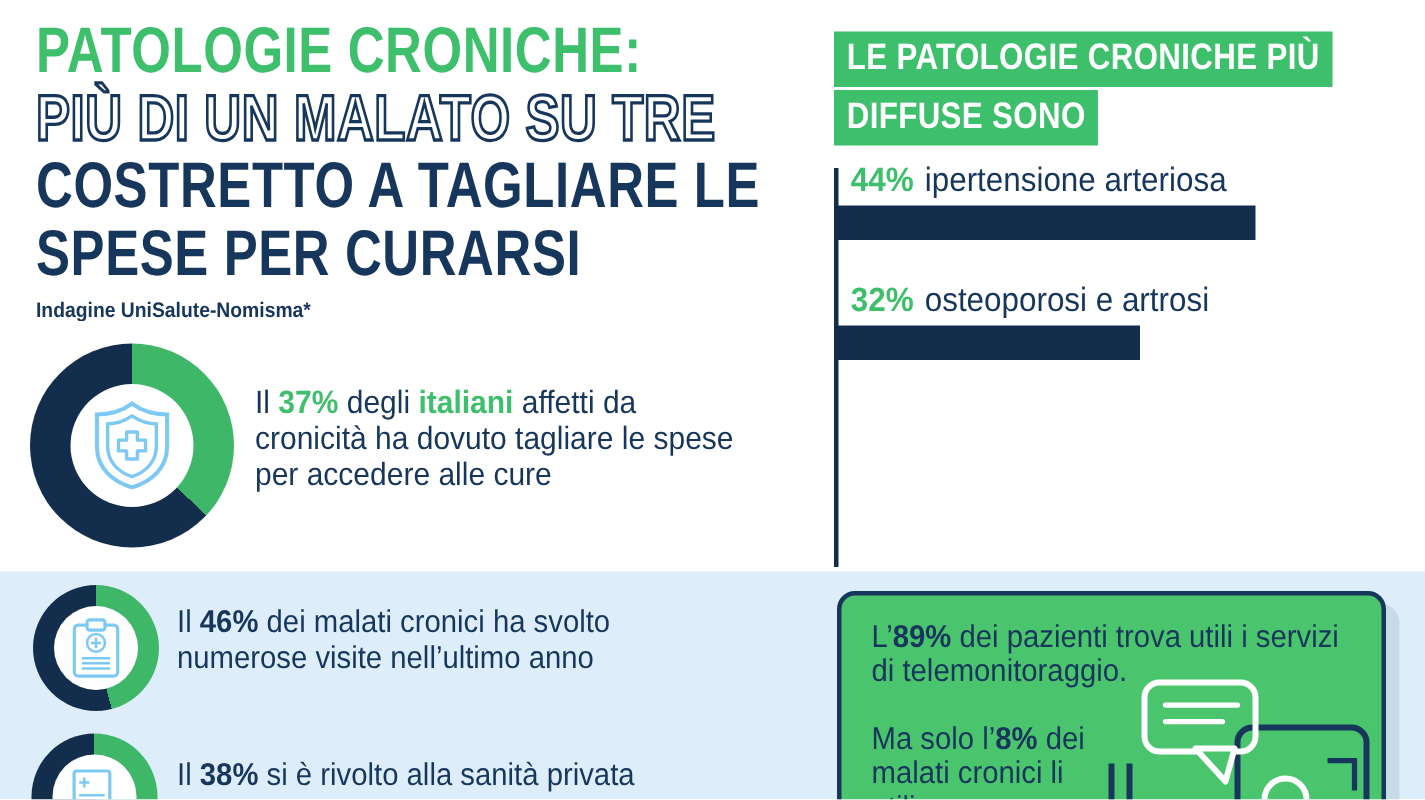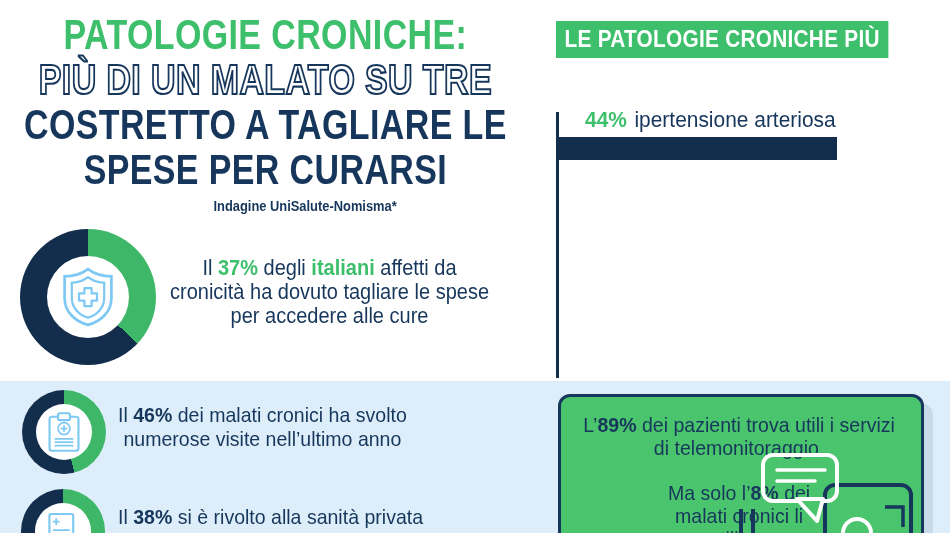--- a/index.html
+++ b/index.html
@@ -1,17 +1,17 @@
 <!DOCTYPE html>
 <html><head>
 <meta charset="utf-8">
 <style>
   html,body{margin:0;padding:0;}
   body{font-family:"Liberation Sans","DejaVu Sans",sans-serif;background:#fff;}
-  .page{position:relative;width:950px;height:533px;background:#fff;overflow:hidden;text-align:center;}
+  .page{position:relative;width:950px;height:533px;background:#fff;overflow:hidden;}
 
   
   .band{position:absolute;left:0;top:381px;width:950px;height:152px;background:#ddeefa;}
 
   
   .title{position:absolute;left:24px;top:12px;}
   .t-line{font-size:43px;line-height:45px;font-weight:bold;letter-spacing:.5px;
           transform:scaleX(.79);transform-origin:0 0;white-space:nowrap;}
   .t-green{color:#3dbf6c;}
   .t-outline{color:#fff;-webkit-text-stroke:2.2px #16365b;}
@@ -87,28 +87,33 @@
     </div>
   </div>
   <div class="rich p37">
       <div><span>Il </span><span class="bg">37%</span><span> degli </span><span class="bg">italiani</span><span> affetti da</span></div>
       <div><span>cronicità ha dovuto tagliare le spese</span></div>
       <div><span>per accedere alle cure</span></div>
     </div>
 
   <div class="chart-head">
     <div class="chip-row"><span class="chip">LE PATOLOGIE CRONICHE PIÙ</span></div>
+    <div class="chip-row"><span class="chip">DIFFUSE SONO</span></div>
   </div>
 
   <div class="chart">
     <div class="axis"></div>
     <div>
         <div class="bar-row">
           <div class="bar-label"><span class="pct">44%</span><span>ipertensione arteriosa</span></div>
           <div class="bar" style="width: 281px;"></div>
+        </div>
+        <div class="bar-row">
+          <div class="bar-label"><span class="pct">32%</span><span>osteoporosi e artrosi</span></div>
+          <div class="bar" style="width: 204.364px;"></div>
         </div>
       </div>
   </div>
 
   <div class="donut donut-sm d46" style="background: conic-gradient(rgb(62, 183, 104) 0deg, rgb(62, 183, 104) 46%, rgb(19, 46, 77) 46%, rgb(19, 46, 77) 100%);">
     <div class="hole">
       <svg class="icon-svg" width="34" height="42" viewBox="0 0 40 48" fill="none">
         <rect x="3" y="6" width="34" height="40" rx="3" stroke="#7ec9f4" stroke-width="2.5"></rect>
         <rect x="13" y="2" width="14" height="8" rx="2" fill="#fff" stroke="#7ec9f4" stroke-width="2.5"></rect>
         <circle cx="20" cy="20" r="7" stroke="#7ec9f4" stroke-width="2"></circle>

